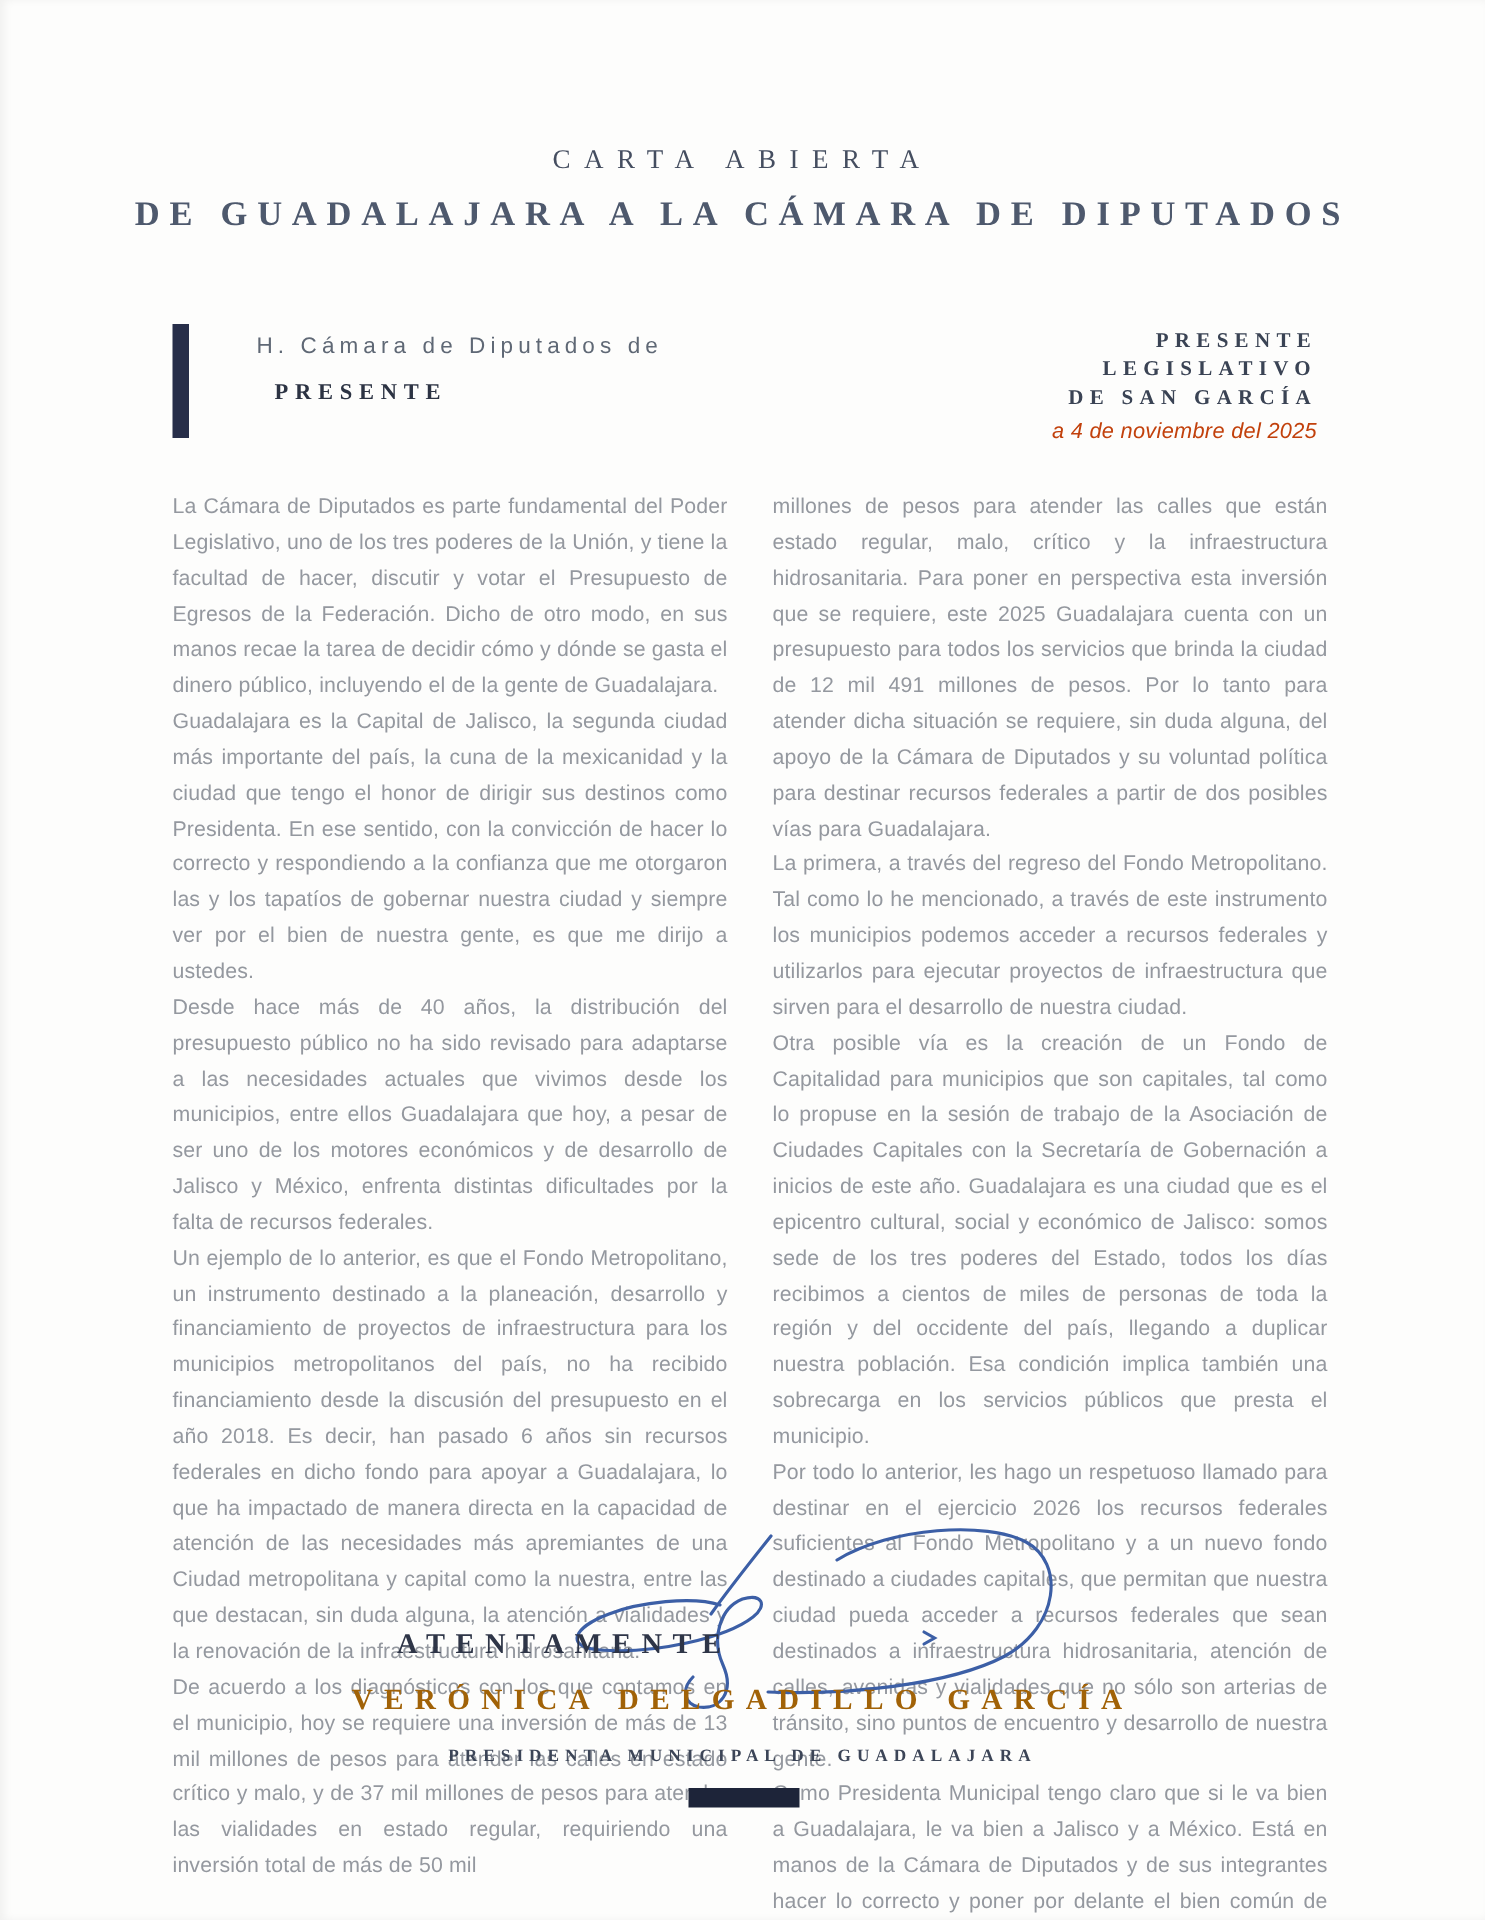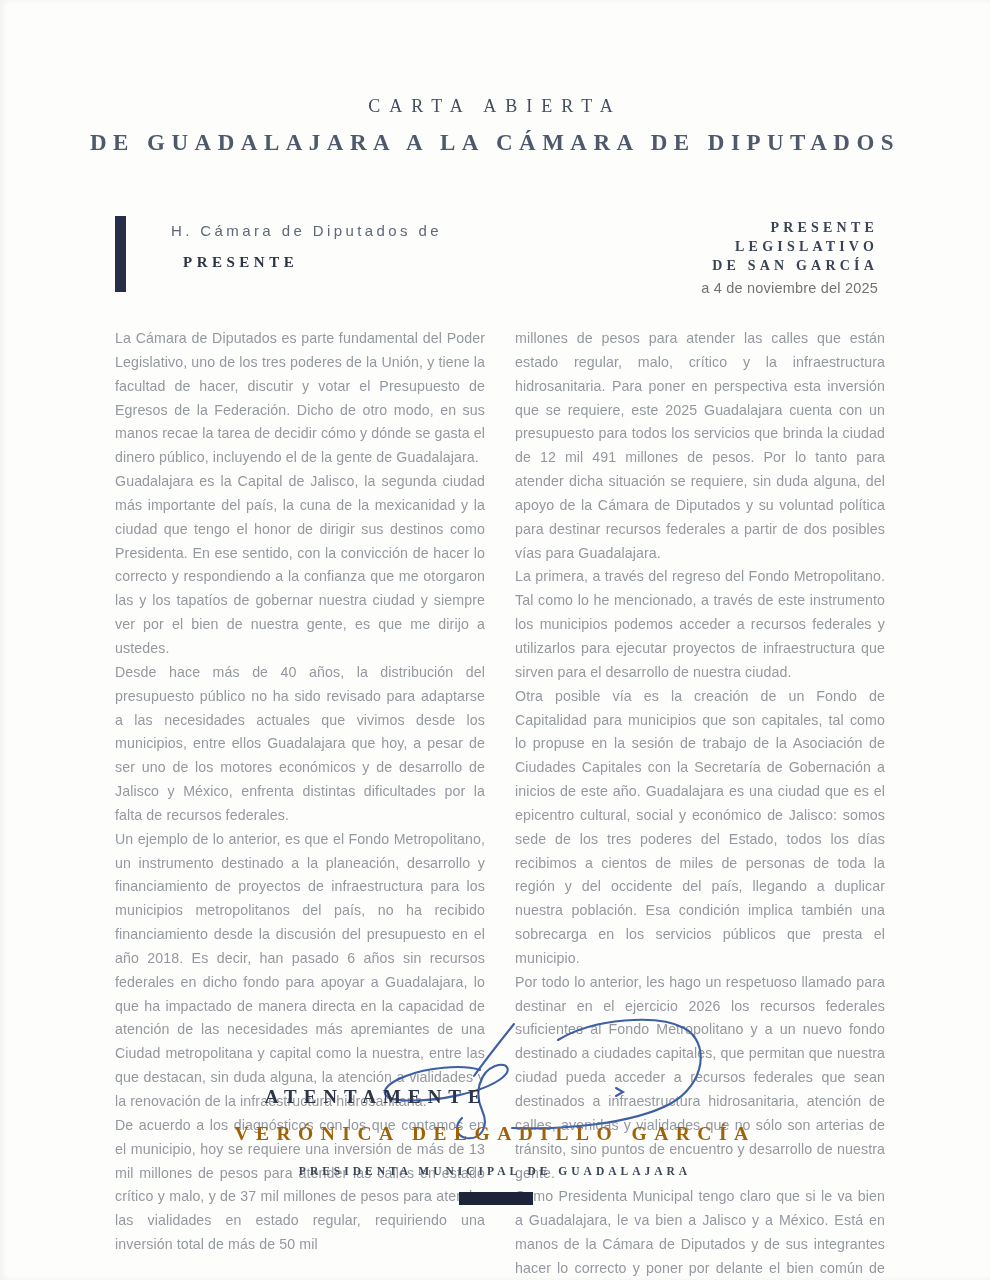--- a/index.html
+++ b/index.html
@@ -43,21 +43,21 @@
     font-family:"Liberation Serif",serif;
     font-size:15px;letter-spacing:4.5px;font-weight:700;color:#2c3343;margin-left:12px;
   }
   .place-block{text-align:right;padding-top:2px;}
   .place-line{
     font-family:"Liberation Serif",serif;
     font-size:14px;letter-spacing:4.2px;line-height:19px;
     font-weight:600;color:#3a4354;
   }
   .place-date{
-    margin-top:5px;font-size:14.5px;color:#737373;letter-spacing:0.2px;
+    margin-top:5px;font-size:14.5px;color:#c2410c;letter-spacing:0.2px;font-style:italic;
   }
   
   .columns{
     position:absolute;top:327px;left:115px;width:762px;
     display:flex;gap:30px;
   }
   .col{width:370px;flex:0 0 auto;}
   .col p{
     margin:0;
     font-size:14.2px;line-height:23.85px;

